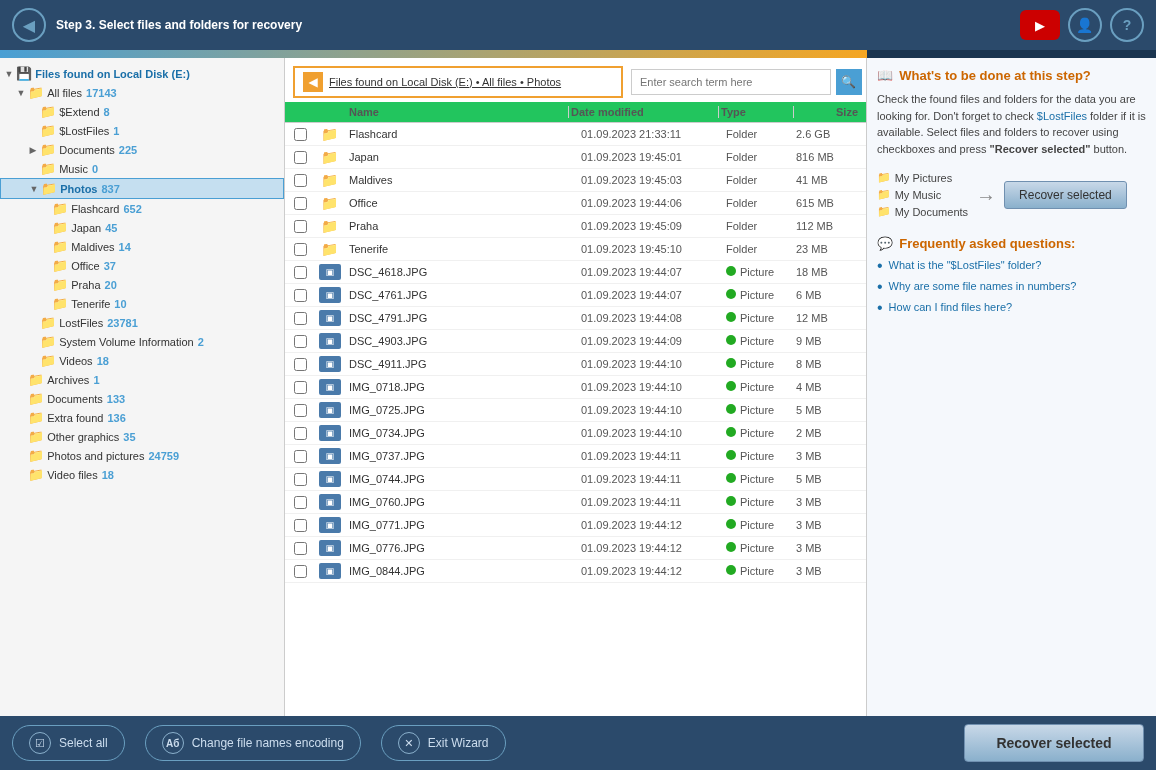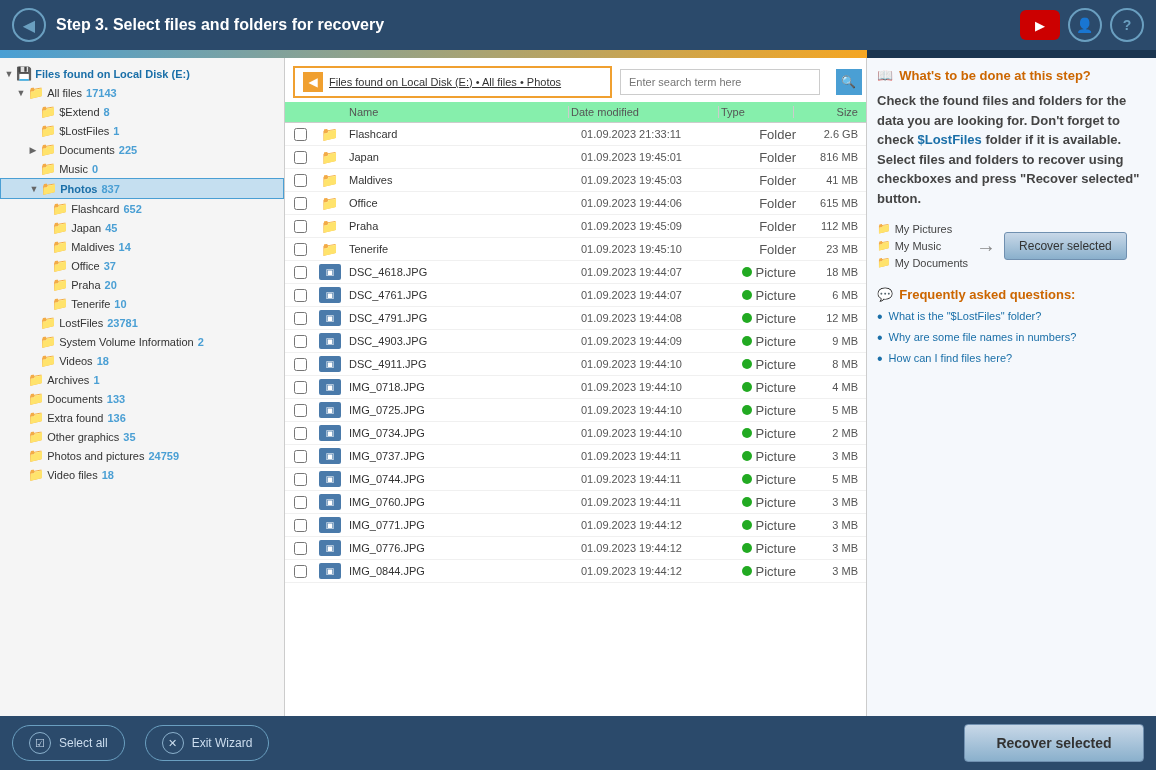--- a/index.html
+++ b/index.html
@@ -1,21 +1,21 @@
 <!DOCTYPE html>
 <html><head>
   <meta charset="utf-8">
   <style>
     * { box-sizing: border-box; margin: 0; padding: 0; }
     body { font-family: Arial, sans-serif; font-size: 12px; background: #2b4a6b; width: 1156px; height: 770px; overflow: hidden; }
 
     
     .header { background: #2b4a6b; display: flex; align-items: center; padding: 8px 12px; gap: 10px; height: 50px; }
     .back-btn { width: 34px; height: 34px; border-radius: 50%; border: 2px solid #6a9fc0; background: transparent; cursor: pointer; display: flex; align-items: center; justify-content: center; color: #6a9fc0; font-size: 16px; }
-    .step-title { color: white; font-size: 16px; font-weight: bold; flex: 1; }
+    .step-title { color: white; font-size: 12px; font-weight: bold; flex: 1; }
     .header-icons { display: flex; gap: 8px; align-items: center; }
     .yt-btn { background: #cc0000; border: none; border-radius: 6px; width: 40px; height: 30px; display: flex; align-items: center; justify-content: center; cursor: pointer; }
     .circle-btn { width: 34px; height: 34px; border-radius: 50%; border: 2px solid #6a9fc0; background: transparent; cursor: pointer; display: flex; align-items: center; justify-content: center; color: #6a9fc0; font-size: 14px; }
 
     
     .progress-bar { height: 8px; background: #1a3550; display: flex; }
     .progress-fill { height: 100%; background: linear-gradient(to right, #4a9fd4, #f5a623); width: 75%; }
 
     
     .main { display: flex; height: calc(770px - 50px - 8px - 54px); }
@@ -40,46 +40,46 @@
 
     
     .breadcrumb-bar { display: flex; align-items: center; padding: 4px 8px; border: 2px solid #f0a030; background: white; margin: 4px; gap: 6px; }
     .breadcrumb-back { width: 20px; height: 20px; background: #f0a030; display: flex; align-items: center; justify-content: center; color: white; font-size: 12px; cursor: pointer; border: none; flex-shrink: 0; }
     .breadcrumb-text { flex: 1; color: #333; font-size: 11px; text-decoration: underline; }
     .search-input { border: 1px solid #ccc; padding: 4px 8px; font-size: 11px; color: #999; width: 200px; height: 26px; }
     .search-btn { background: #4a9fd4; border: none; width: 26px; height: 26px; display: flex; align-items: center; justify-content: center; cursor: pointer; color: white; font-size: 12px; }
 
     
     .file-table { flex: 1; overflow: hidden; display: flex; flex-direction: column; }
-    .table-header { display: flex; background: #86efac; border-bottom: 1px solid #ccc; padding: 4px 0; font-size: 11px; color: #555; font-weight: normal; flex-shrink: 0; }
+    .table-header { display: flex; background: #22c55e; border-bottom: 1px solid #ccc; padding: 4px 0; font-size: 11px; color: #555; font-weight: bold; flex-shrink: 0; }
     .col-check { width: 30px; text-align: center; flex-shrink: 0; }
     .col-icon { width: 30px; flex-shrink: 0; }
     .col-name { flex: 1; padding-left: 4px; }
     .col-date { width: 145px; flex-shrink: 0; }
     .col-type { width: 70px; flex-shrink: 0; }
     .col-size { width: 70px; flex-shrink: 0; text-align: right; padding-right: 8px; }
     .col-divider { width: 1px; background: #ccc; margin: 0 2px; }
 
     .table-body { flex: 1; overflow-y: auto; overflow-x: hidden; }
     .file-row { display: flex; align-items: center; padding: 3px 0; border-bottom: 1px solid #f0f0f0; }
     .file-check { width: 30px; display: flex; justify-content: center; flex-shrink: 0; }
     .file-check input { cursor: pointer; }
     .file-ico { width: 30px; display: flex; justify-content: center; flex-shrink: 0; }
     .file-name { flex: 1; font-size: 11px; color: #333; padding-left: 4px; }
     .file-date { width: 145px; font-size: 11px; color: #555; flex-shrink: 0; }
-    .file-type { width: 70px; font-size: 13px; color: #555; flex-shrink: 0; text-align: right; }
-    .file-size { width: 70px; font-size: 11px; color: #555; text-align: right; padding-right: 8px; flex-shrink: 0; }
+    .file-type { width: 70px; font-size: 11px; color: #555; flex-shrink: 0; }
+    .file-size { width: 70px; font-size: 11px; color: #555; padding-right: 8px; flex-shrink: 0; }
     .status-dot { width: 10px; height: 10px; border-radius: 50%; display: inline-block; margin-right: 4px; }
     .dot-green { background: #22aa22; }
     .folder-row-icon { color: #f0a030; font-size: 14px; }
 
     
     .right-panel { width: 290px; background: #f5f8fc; border-left: 1px solid #ccc; padding: 10px; overflow-y: auto; flex-shrink: 0; }
     .right-section-title { color: #cc6600; font-weight: bold; font-size: 13px; margin-bottom: 8px; display: flex; align-items: center; gap: 6px; }
-    .right-text { font-size: 13px; color: #444; line-height: 1.5; margin-bottom: 12px; font-weight: bold; }
+    .right-text { font-size: 11px; color: #444; line-height: 1.5; margin-bottom: 12px; }
     .right-text a { color: #1a6fa8; text-decoration: none; }
     .recover-illustration { display: flex; align-items: center; gap: 8px; margin: 10px 0 16px; }
     .recover-files { font-size: 11px; color: #444; }
     .recover-files div { display: flex; align-items: center; gap: 4px; padding: 2px 0; }
     .arrow-icon { font-size: 20px; color: #888; }
     .recover-btn-small { background: linear-gradient(to bottom, #c8d8e8, #8ab0cc); border: 1px solid #7090b0; padding: 6px 14px; font-size: 12px; color: #333; cursor: pointer; white-space: nowrap; border-radius: 3px; }
 
     .faq-section { margin-top: 4px; }
     .faq-title { color: #cc6600; font-weight: bold; font-size: 13px; margin-bottom: 8px; display: flex; align-items: center; gap: 6px; }
     .faq-item { display: flex; align-items: flex-start; gap: 6px; margin-bottom: 6px; }
@@ -279,21 +279,21 @@
     </div>
   </div>
 
   <div class="file-panel">
 
     <div style="display:flex; align-items:center; padding:4px 4px 0; gap:4px;">
       <div class="breadcrumb-bar" style="flex:1;">
         <button class="breadcrumb-back">◀</button>
         <span class="breadcrumb-text">Files found on Local Disk (E:)  •  All files  •  Photos</span>
       </div>
-      <div style="display:flex; align-items:center; gap:16px; flex-shrink:0;">
+      <div style="display:flex; align-items:center; gap:5px; flex-shrink:0;">
         <input class="search-input" type="text" placeholder="Enter search term here" style="">
         <button class="search-btn">
           <span>🔍</span>
         </button>
       </div>
     </div>
 
     <div class="file-table">
       <div class="table-header">
         <div class="col-check"></div>
@@ -604,18 +604,22 @@
     </div>
   </div>
 </div>
 
 <div class="bottom-bar">
   <button class="bottom-btn">
     <div class="bottom-btn-icon">☑</div>
     <span>Select all</span>
   </button>
   <button class="bottom-btn">
+    <div class="bottom-btn-icon" style="font-size:10px;font-weight:bold;">Aб</div>
+    <span>Change file names encoding</span>
+  </button>
+  <button class="bottom-btn">
     <div class="bottom-btn-icon">✕</div>
     <span>Exit Wizard</span>
   </button>
   <div class="spacer"></div>
   <button class="recover-main-btn">Recover selected</button>
 </div>
 
 </body></html>

